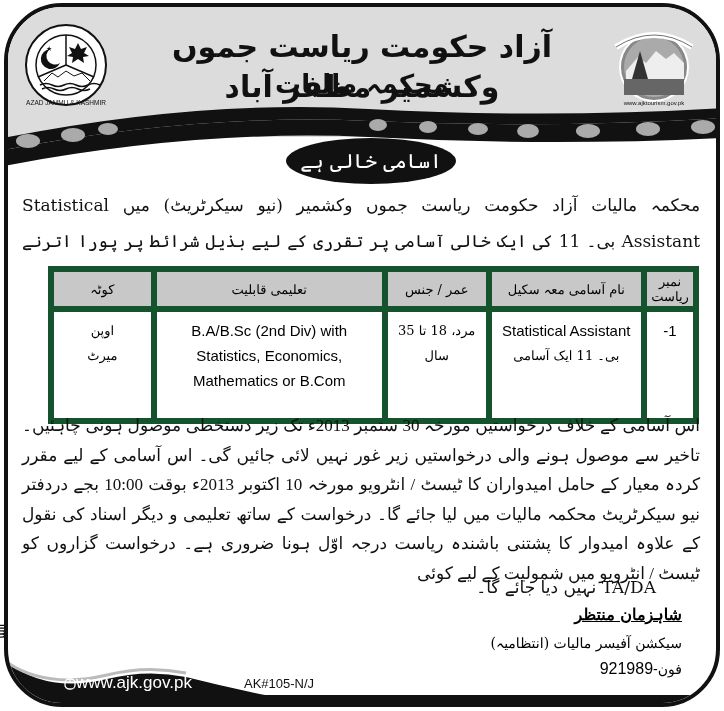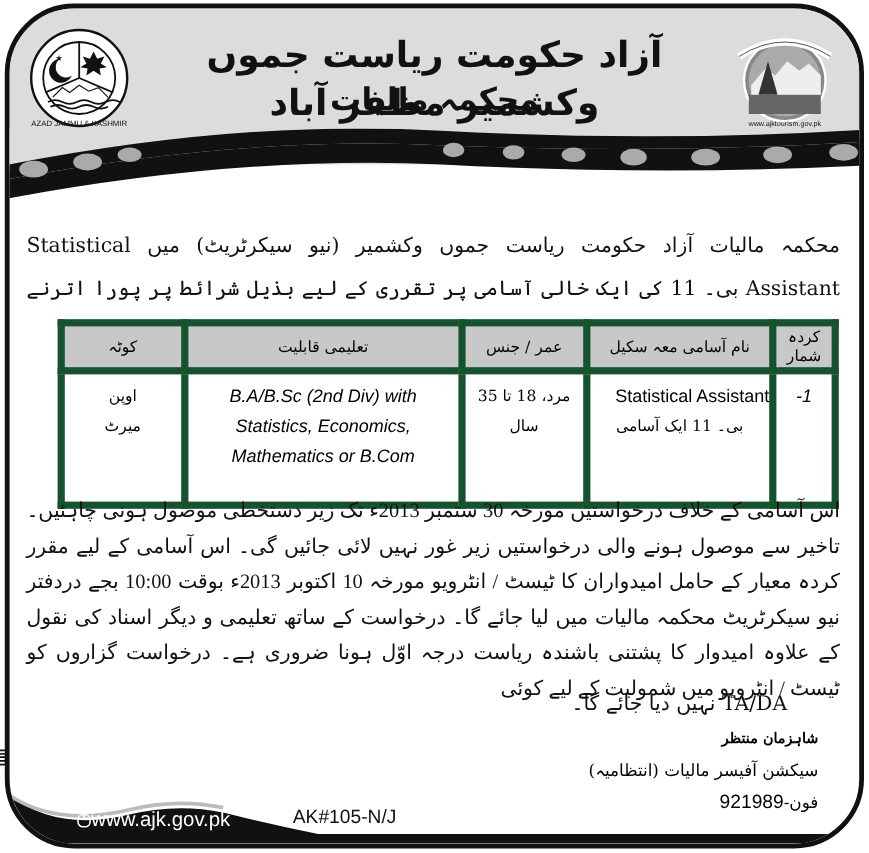--- a/index.html
+++ b/index.html
@@ -57,40 +57,40 @@
     border-collapse: collapse; direction: rtl;
   }
   .jobs-table th, .jobs-table td {
     border: 6px solid #14532d; text-align: center; vertical-align: top;
   }
   .jobs-table th {
     background: #c8c8c8; height: 40px; vertical-align: middle;
     font-family: "DejaVu Serif", serif; font-weight: normal; font-size: 13px;
   }
   .jobs-table td { background: #fff; height: 112px; padding-top: 6px; }
-  .cell-en { font-family: "Liberation Sans", sans-serif; font-size: 15px; line-height: 25px; direction: ltr; font-style: italic; }
+  .cell-en { font-family: "Liberation Sans", sans-serif; font-size: 15px; line-height: 25px; direction: ltr; }
   .cell-ur { font-family: "DejaVu Serif", serif; font-size: 13px; line-height: 25px; direction: rtl; }
-  .cell-en-bold { font-family: "Liberation Sans", sans-serif; font-size: 15px; line-height: 25px; text-align: right; }
+  .cell-en-bold { font-family: "Liberation Sans", sans-serif; font-size: 15px; line-height: 25px; }
 
   .body-text { top: 404px; line-height: 29.5px; text-align: justify; text-align-last: right; font-family: Liberation Serif, serif; }
   .tada { top: 565px; right: 60px; left: auto; line-height: 30px; }
   .signature { position: absolute; right: 34px; top: 593px; direction: rtl; text-align: right; }
-  .sig-name { font-family: "DejaVu Serif", serif; font-weight: bold; font-size: 12px; line-height: 30px; }
+  .sig-name { font-family: "DejaVu Serif", serif; font-weight: bold; font-size: 16px; line-height: 30px; text-decoration: underline; }
   .sig-title { font-family: "DejaVu Serif", serif; font-size: 14px; line-height: 26px; }
   .sig-phone { font-family: "Liberation Sans", sans-serif; font-size: 16px; line-height: 26px; }
   .sig-phone .ur { font-family: "DejaVu Serif", serif; font-size: 14px; }
 
   .footer-wave { position: absolute; left: 0; bottom: 0; width: 100%; height: 70px; }
   .footer-url {
     position: absolute; left: 56px; bottom: 10px; color: #fff;
     font-family: "Liberation Sans", sans-serif; font-size: 17px; display: flex; align-items: center;
   }
   .footer-code {
     position: absolute; left: 236px; bottom: 12px; color: #111;
-    font-family: "Liberation Sans", sans-serif; font-size: 16px; margin-top: 26px;
+    font-family: "Liberation Sans", sans-serif; font-size: 13px; margin-top: 26px;
   }
   .side-tag {
     position: absolute; left: 8px; top: 624px; transform: rotate(90deg); transform-origin: left top;
     font-family: "Liberation Sans", sans-serif; font-weight: bold; font-size: 10px; color: #111;
   }
 </style>
 </head>
 <body>
 
 <div class="frame">
@@ -137,27 +137,28 @@
       <ellipse cx="380" cy="18" rx="9" ry="6"></ellipse>
       <ellipse cx="430" cy="20" rx="9" ry="6"></ellipse>
       <ellipse cx="480" cy="22" rx="10" ry="6"></ellipse>
       <ellipse cx="530" cy="24" rx="11" ry="7"></ellipse>
       <ellipse cx="590" cy="24" rx="12" ry="7"></ellipse>
       <ellipse cx="650" cy="22" rx="12" ry="7"></ellipse>
       <ellipse cx="705" cy="20" rx="12" ry="7"></ellipse>
     </g>
   </svg>
 
+  <div class="vacancy-pill">اسامی خالی ہے</div>
 
   <div class="para intro">محکمہ مالیات آزاد حکومت ریاست جموں وکشمیر (نیو سیکرٹریٹ) میں Statistical Assistant بی۔ 11 کی ایک خالی آسامی پر تقرری کے لیے بذیل شرائط پر پورا اترنے والے امیدواران سے درخواستیں مطلوب ہیں۔</div>
 
   <table class="jobs-table">
     <thead>
       <tr>
-        <th style="width:52px">کردہ شمار</th>
+        <th style="width:52px">نمبر ریاست</th>
         <th style="width:156px">نام آسامی معہ سکیل</th>
         <th style="width:104px">عمر / جنس</th>
         <th style="width:232px">تعلیمی قابلیت</th>
         <th style="width:103px">کوٹہ</th>
       </tr>
     </thead>
     <tbody>
       <tr>
         <td>
           <div class="cell-en">-1</div>

